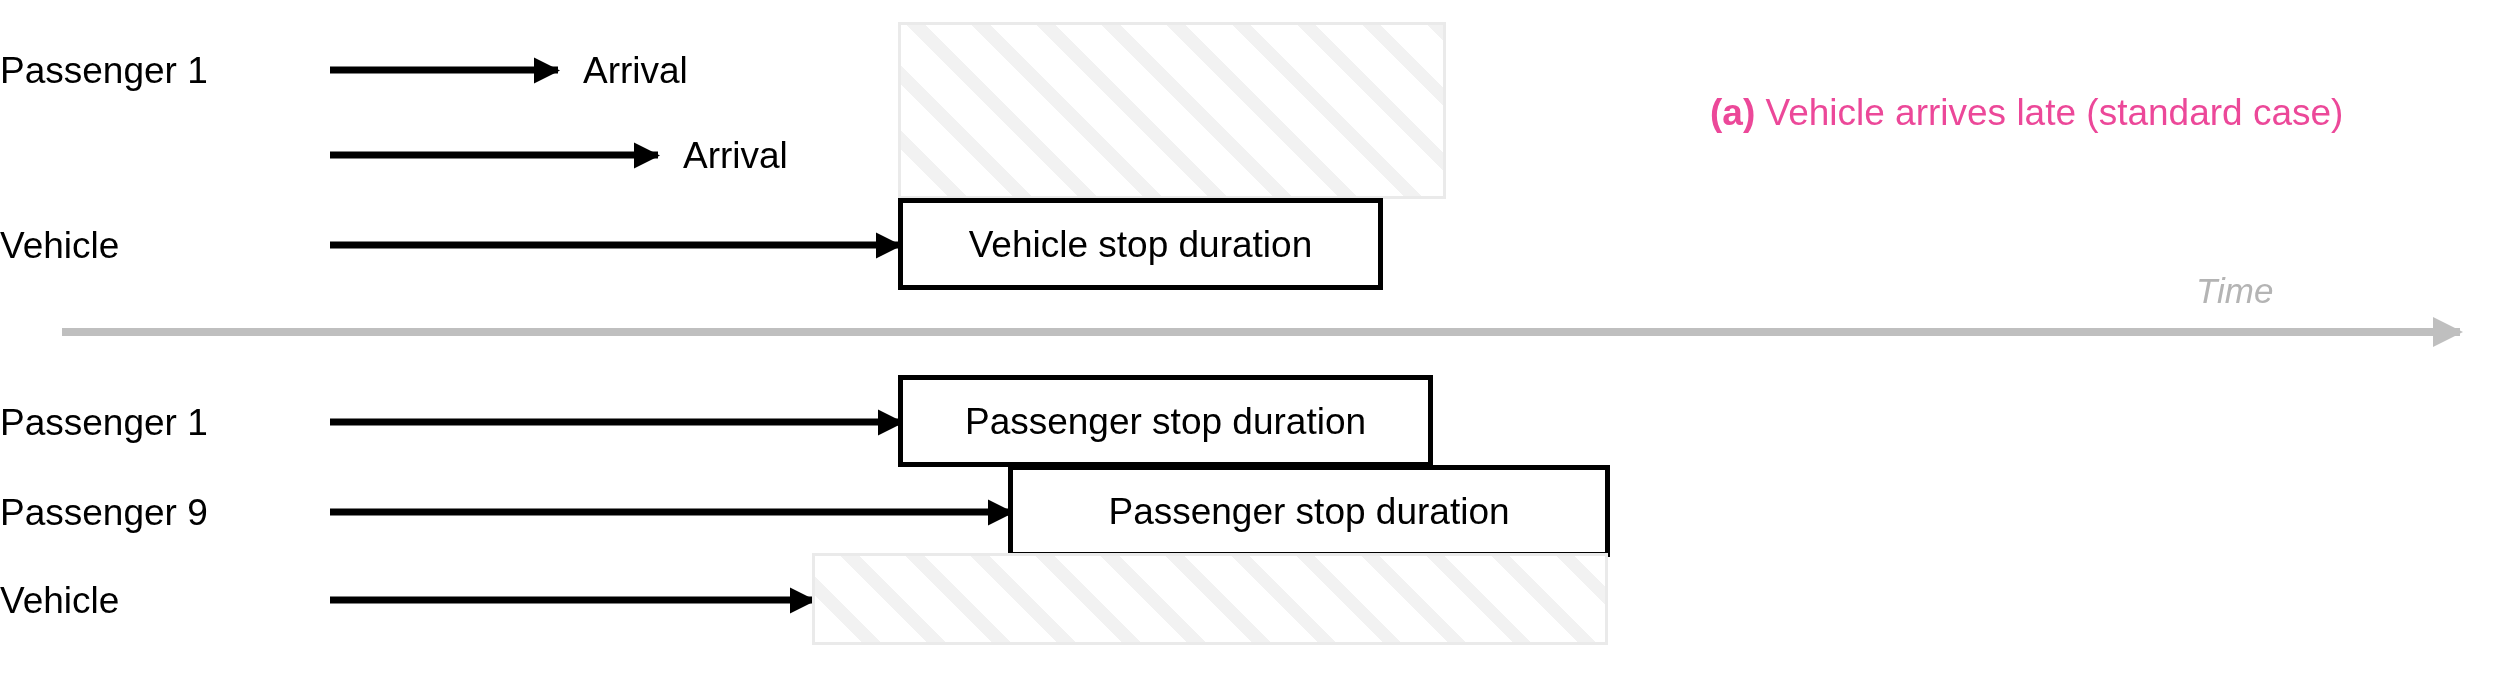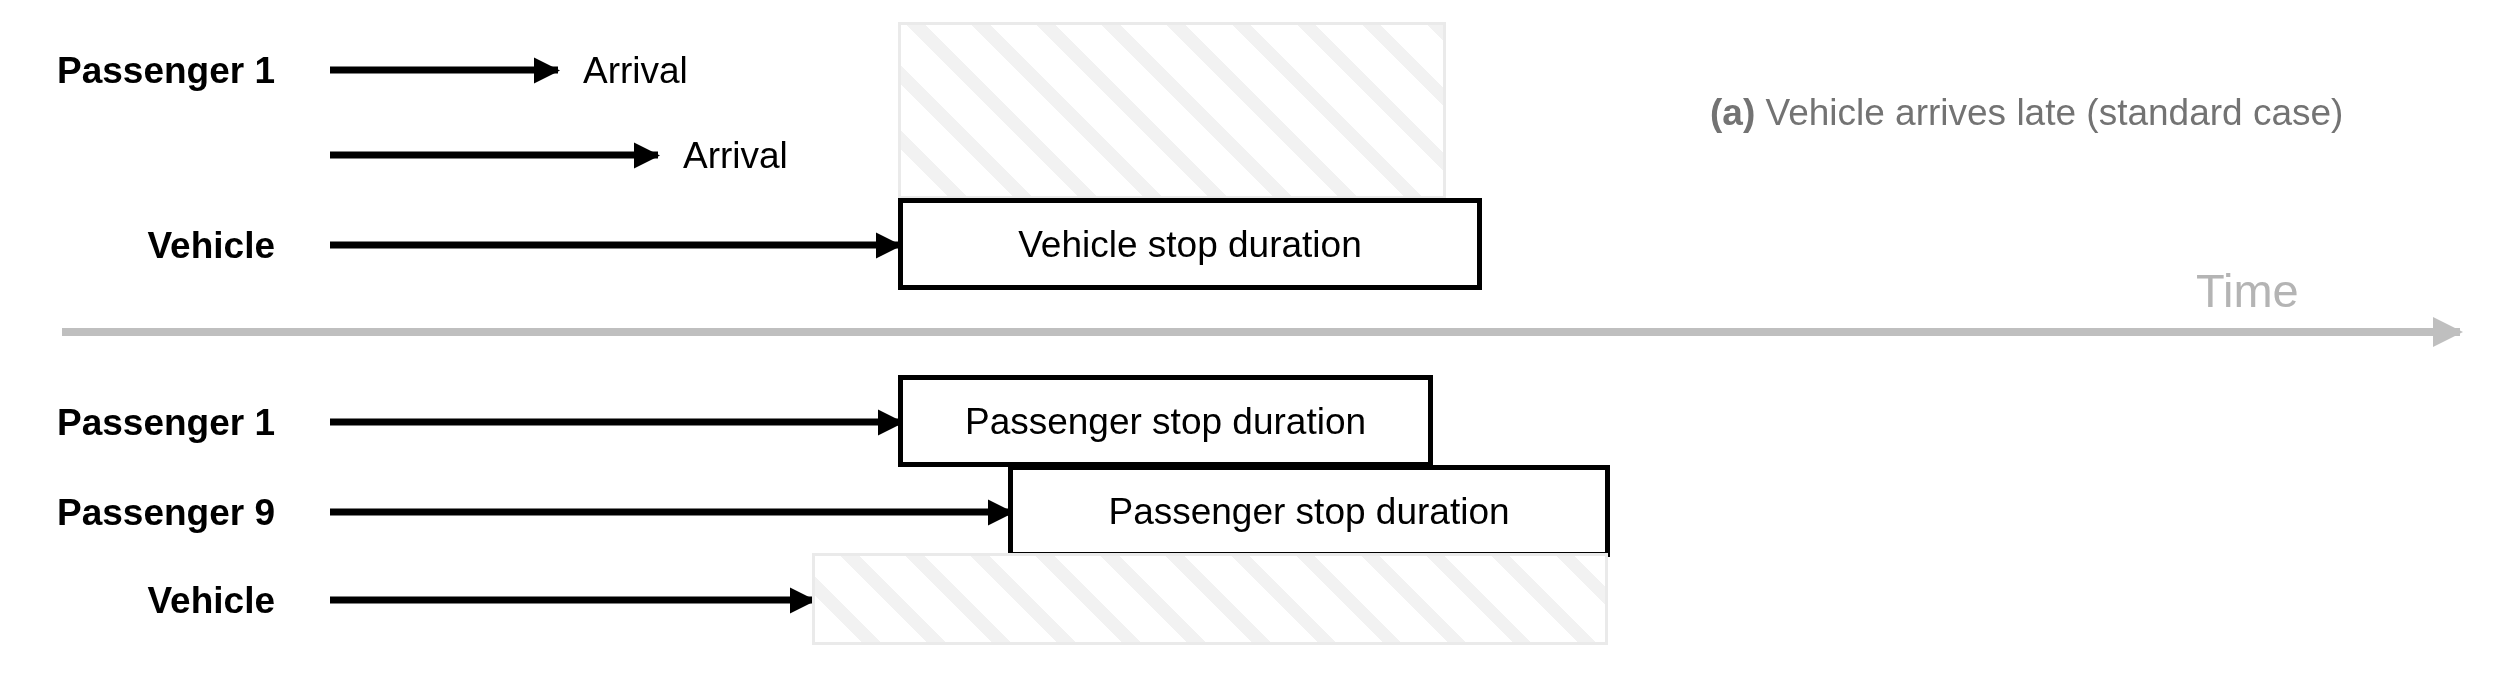--- a/index.html
+++ b/index.html
@@ -23,41 +23,41 @@
   
   .lbl {
     position: absolute;
     font-size: 37px;
     color: #000000;
     line-height: 1;
     white-space: nowrap;
     transform: translateY(-50%);
   }
   .lbl.right {
-    text-align: right;
-    font-weight: bold;
+    text-align: left;
   }
   .caption {
     position: absolute;
     font-size: 37px;
-    color: #737373;
+    color: #ec4899;
     line-height: 1;
     white-space: nowrap;
     transform: translateY(-50%);
   }
   .caption b {
     font-weight: bold;
   }
   .time-label {
     position: absolute;
-    font-size: 47px;
+    font-size: 35px;
     color: #b4b4b4;
     line-height: 1;
     white-space: nowrap;
     transform: translateY(-50%);
+    font-style: italic;
   }
 
   
   .arrow {
     position: absolute;
     height: 7px;
     background: #000000;
     transform: translateY(-50%);
   }
   .arrow::after {
@@ -132,21 +132,21 @@
 
   <div class="lbl right" style="left:0px; width:275px; top:70px;">Passenger 1</div>
   <div class="arrow" style="left:330px; top:70px; width:228px;"></div>
   <div class="lbl" style="left:583px; top:70px;">Arrival</div>
 
   <div class="arrow" style="left:330px; top:155px; width:328px;"></div>
   <div class="lbl" style="left:683px; top:155px;">Arrival</div>
 
   <div class="lbl right" style="left:0px; width:275px; top:245px;">Vehicle</div>
   <div class="arrow" style="left:330px; top:245px; width:570px;"></div>
-  <div class="box" style="left:898px; top:198px; width:584px; height:92px;">
+  <div class="box" style="left:898px; top:198px; width:485px; height:92px;">
     <span class="box-text">Vehicle stop duration</span>
   </div>
 
   <div class="caption" style="left:1710px; top:112px;">
     <b>(a)</b>
     <span>Vehicle arrives late (standard case)</span>
   </div>
 
   <div class="time-label" style="left:2196px; top:290px;">Time</div>
   <div class="axis" style="left:62px; top:332px; width:2398px;"></div>

